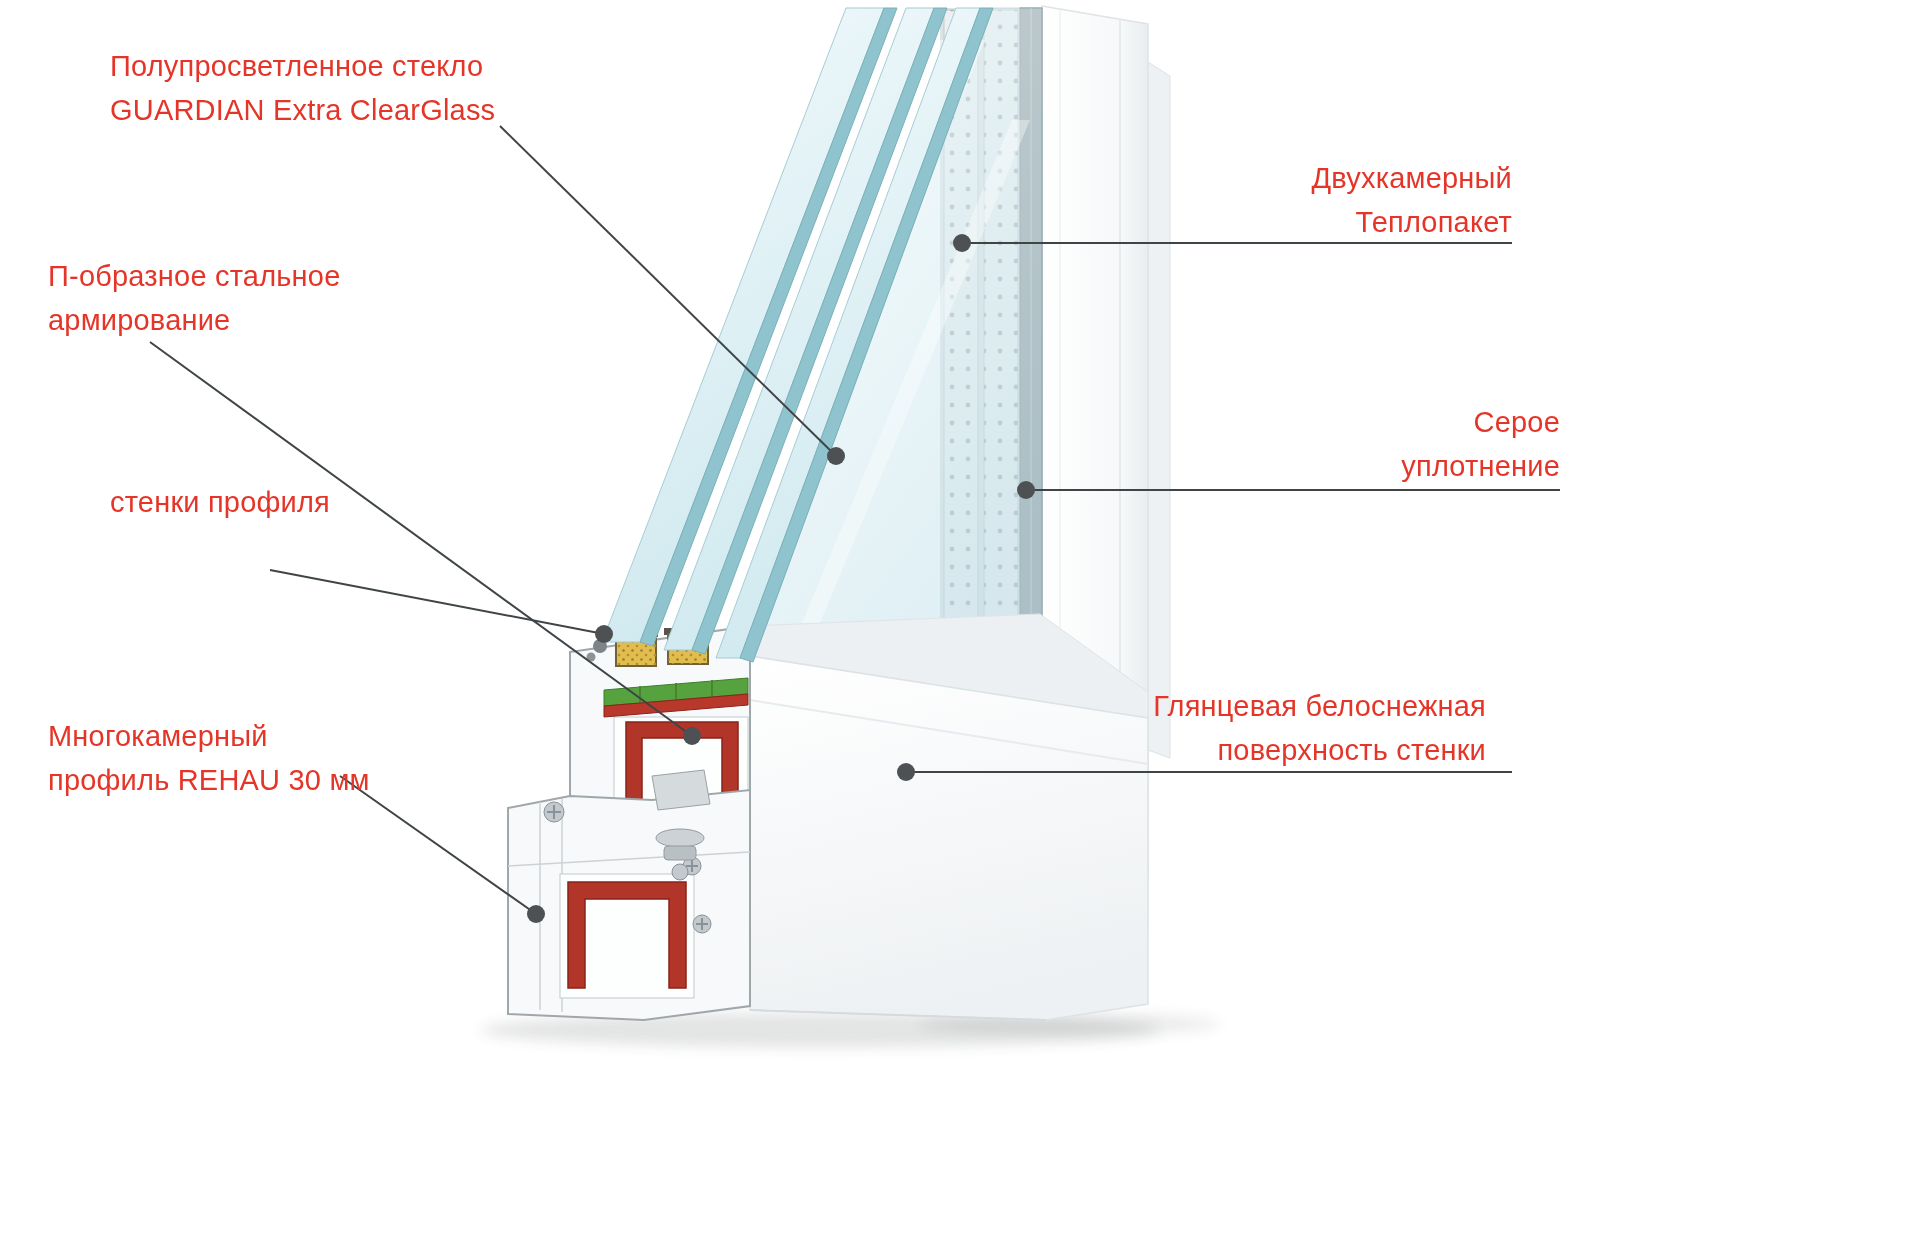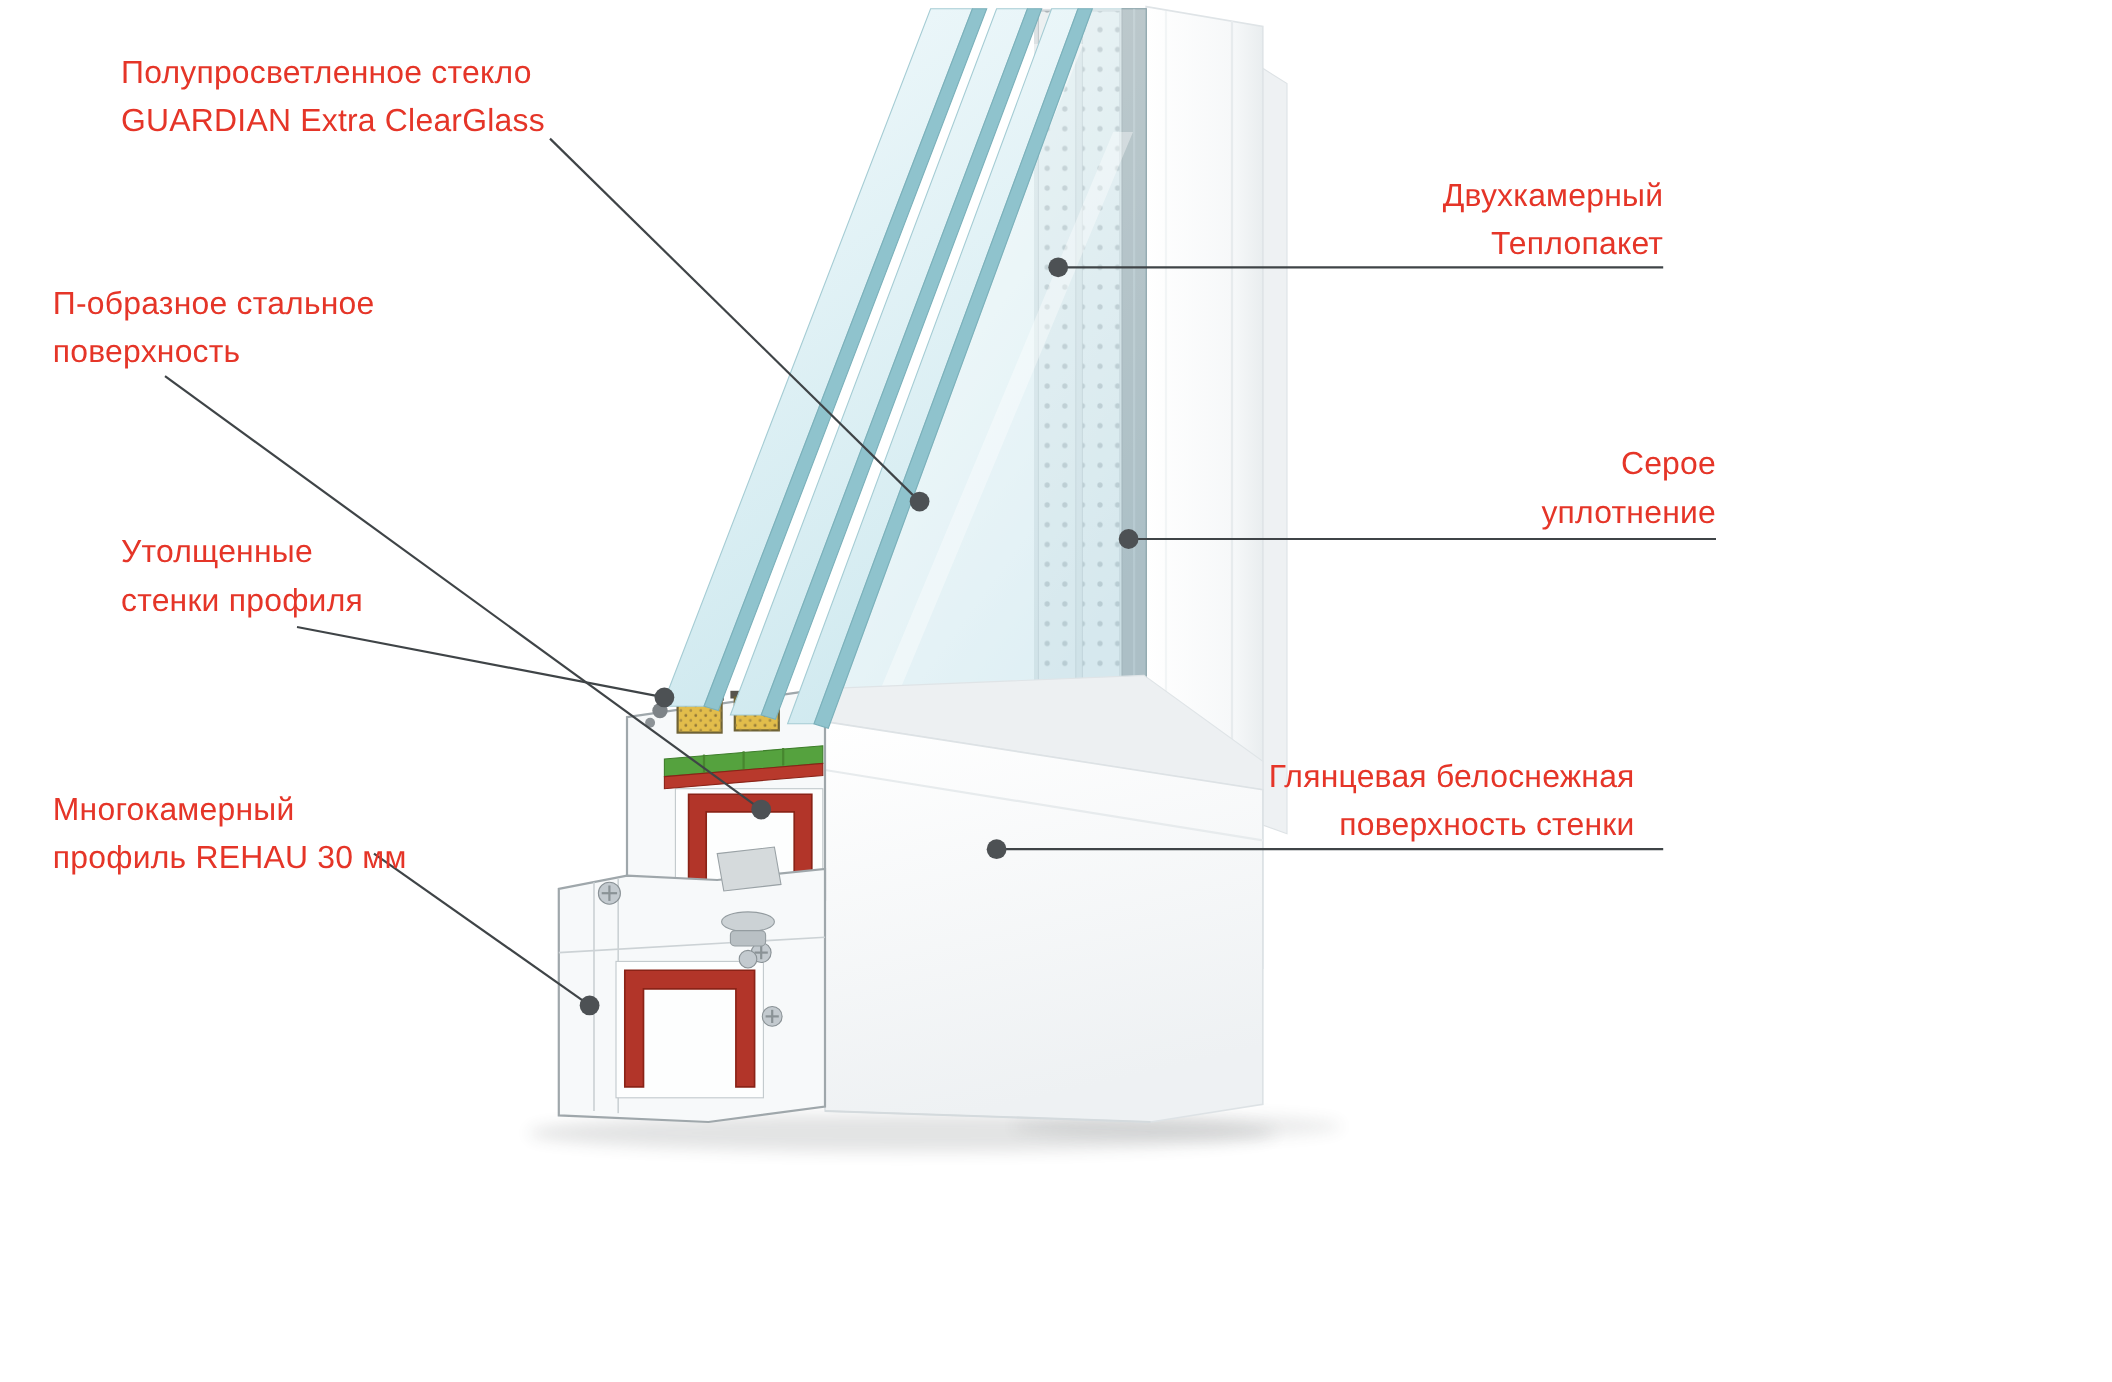--- a/index.html
+++ b/index.html
@@ -189,30 +189,29 @@
     <div>GUARDIAN Extra ClearGlass</div>
   </div>
 
   <div class="callout right" style="right:408px; top:156px;">
     <div>Двухкамерный</div>
     <div>Теплопакет</div>
   </div>
 
   <div class="callout" style="left:48px; top:254px;">
     <div>П-образное стальное</div>
-    <div>поверхность</div>
+    <div>армирование</div>
   </div>
 
   <div class="callout right" style="right:360px; top:400px;">
     <div>Серое</div>
     <div>уплотнение</div>
   </div>
 
   <div class="callout" style="left:110px; top:480px;">
-    <div>Утолщенные</div>
     <div>стенки профиля</div>
   </div>
 
   <div class="callout" style="left:48px; top:690px;margin-top:24px;">
     <div>Многокамерный</div>
     <div>профиль REHAU 30 мм</div>
   </div>
 
   <div class="callout right" style="right:434px; top:684px;">
     <div>Глянцевая белоснежная</div>

